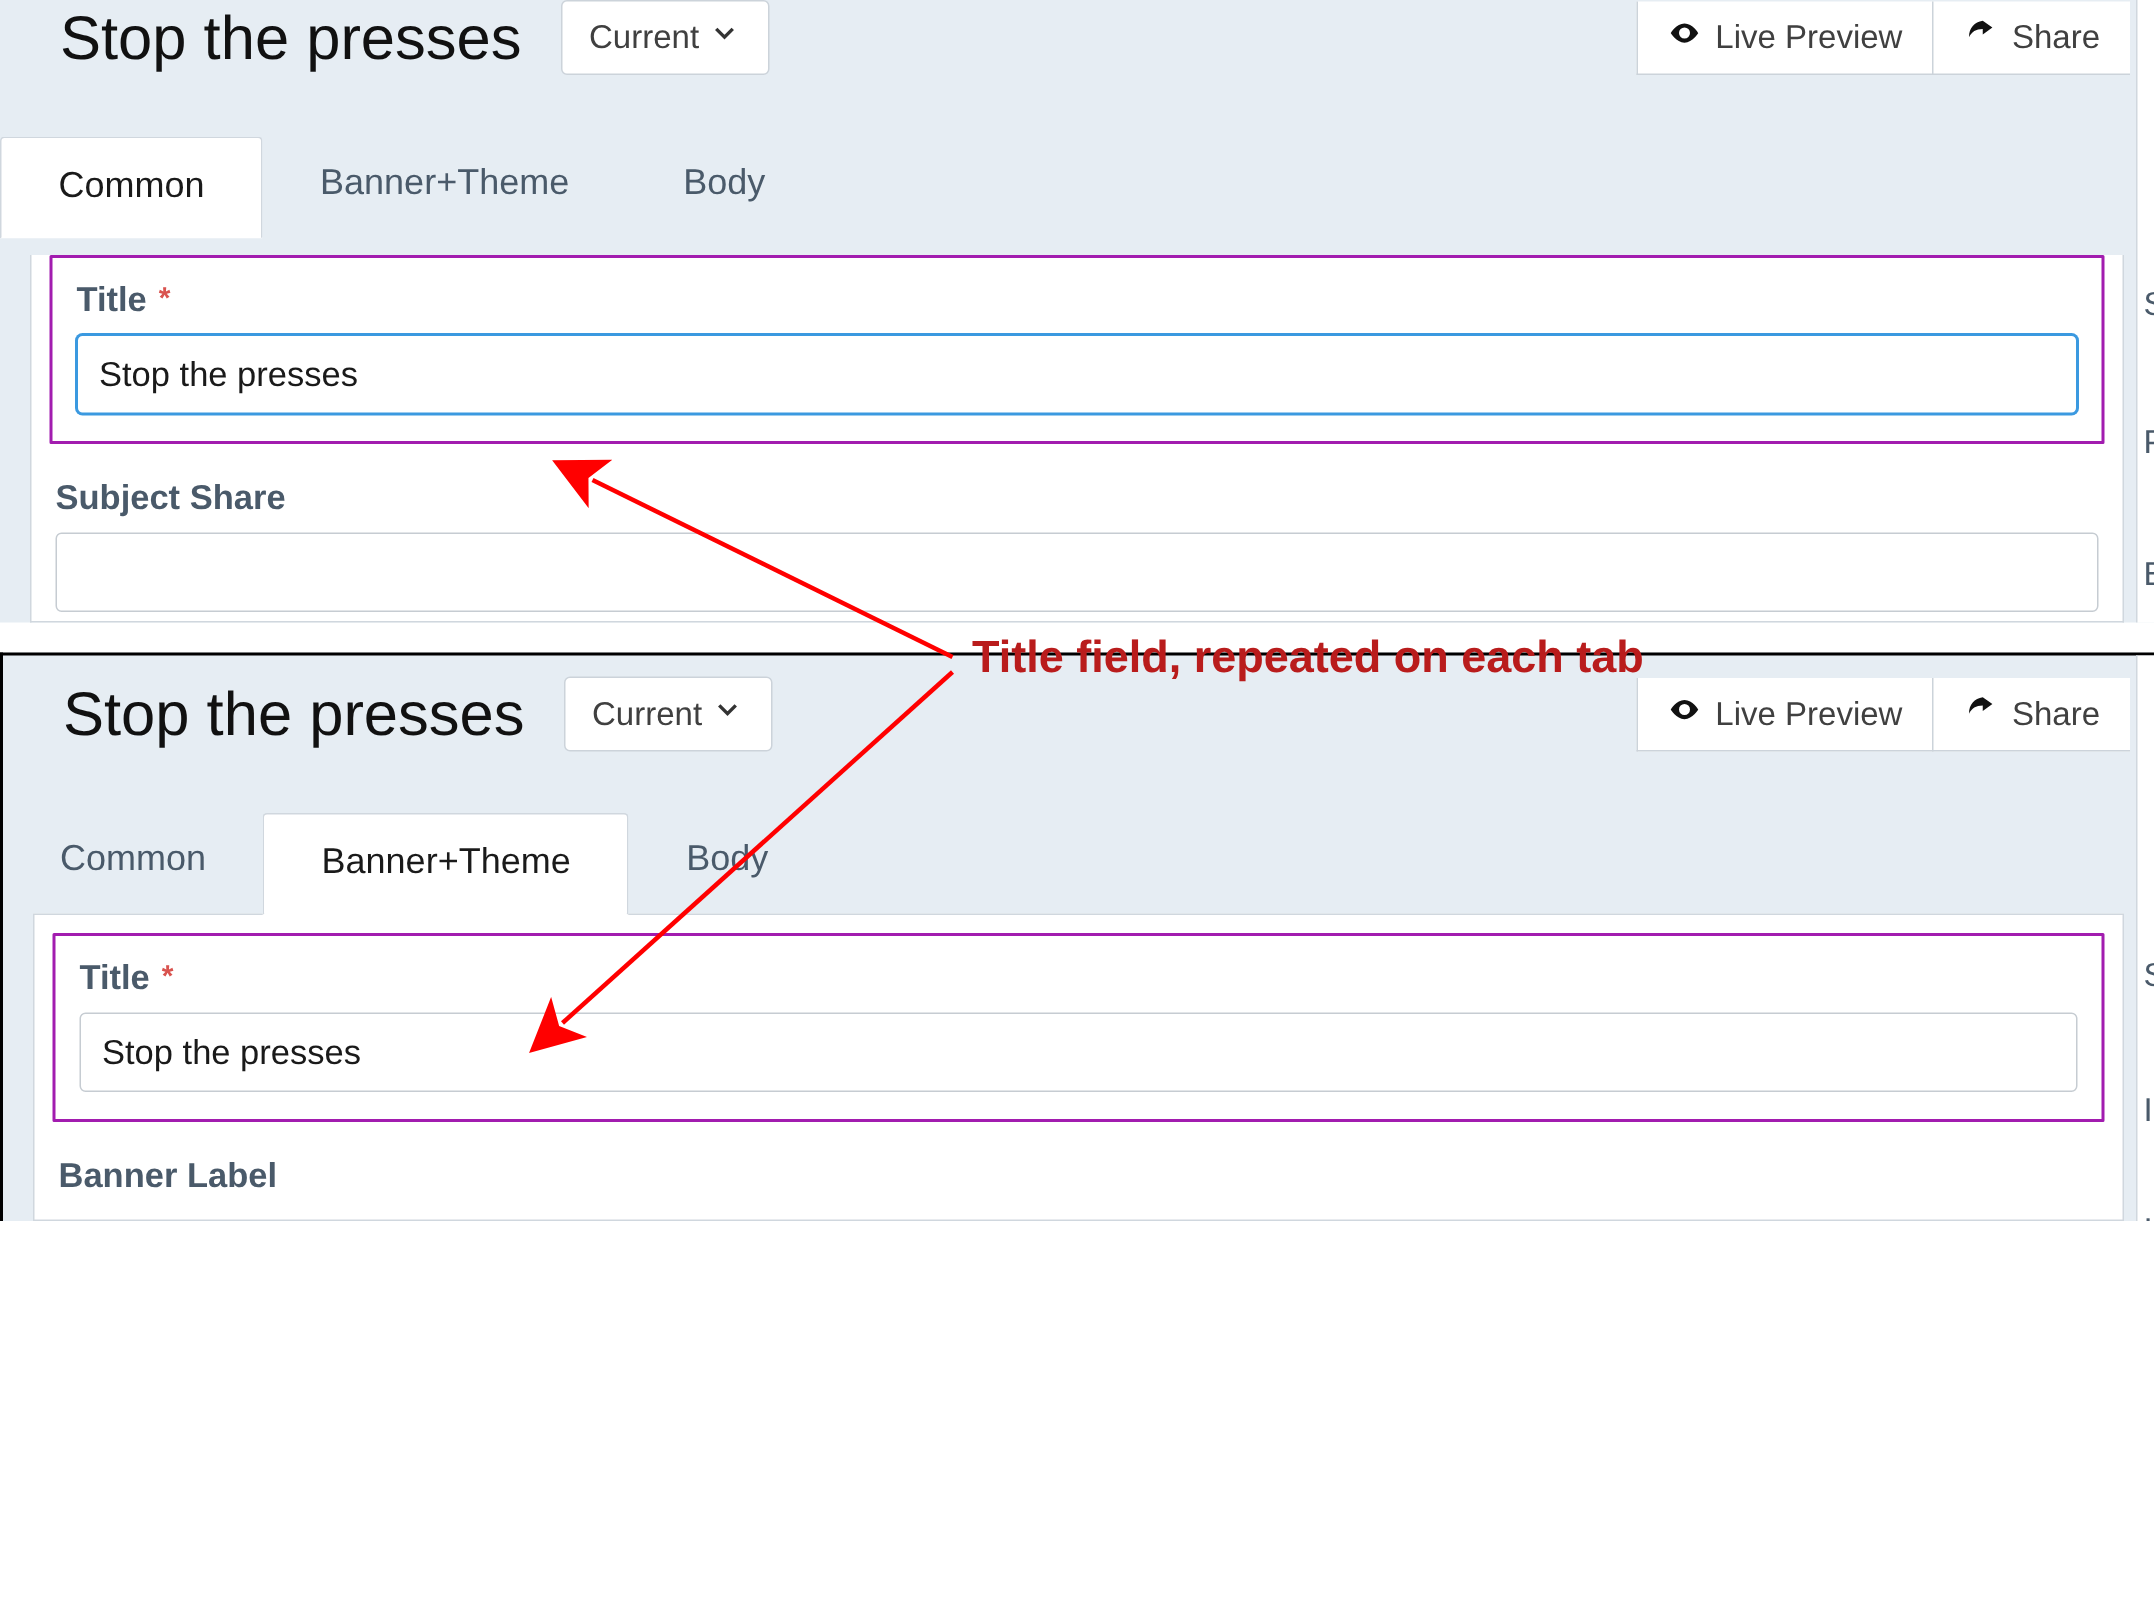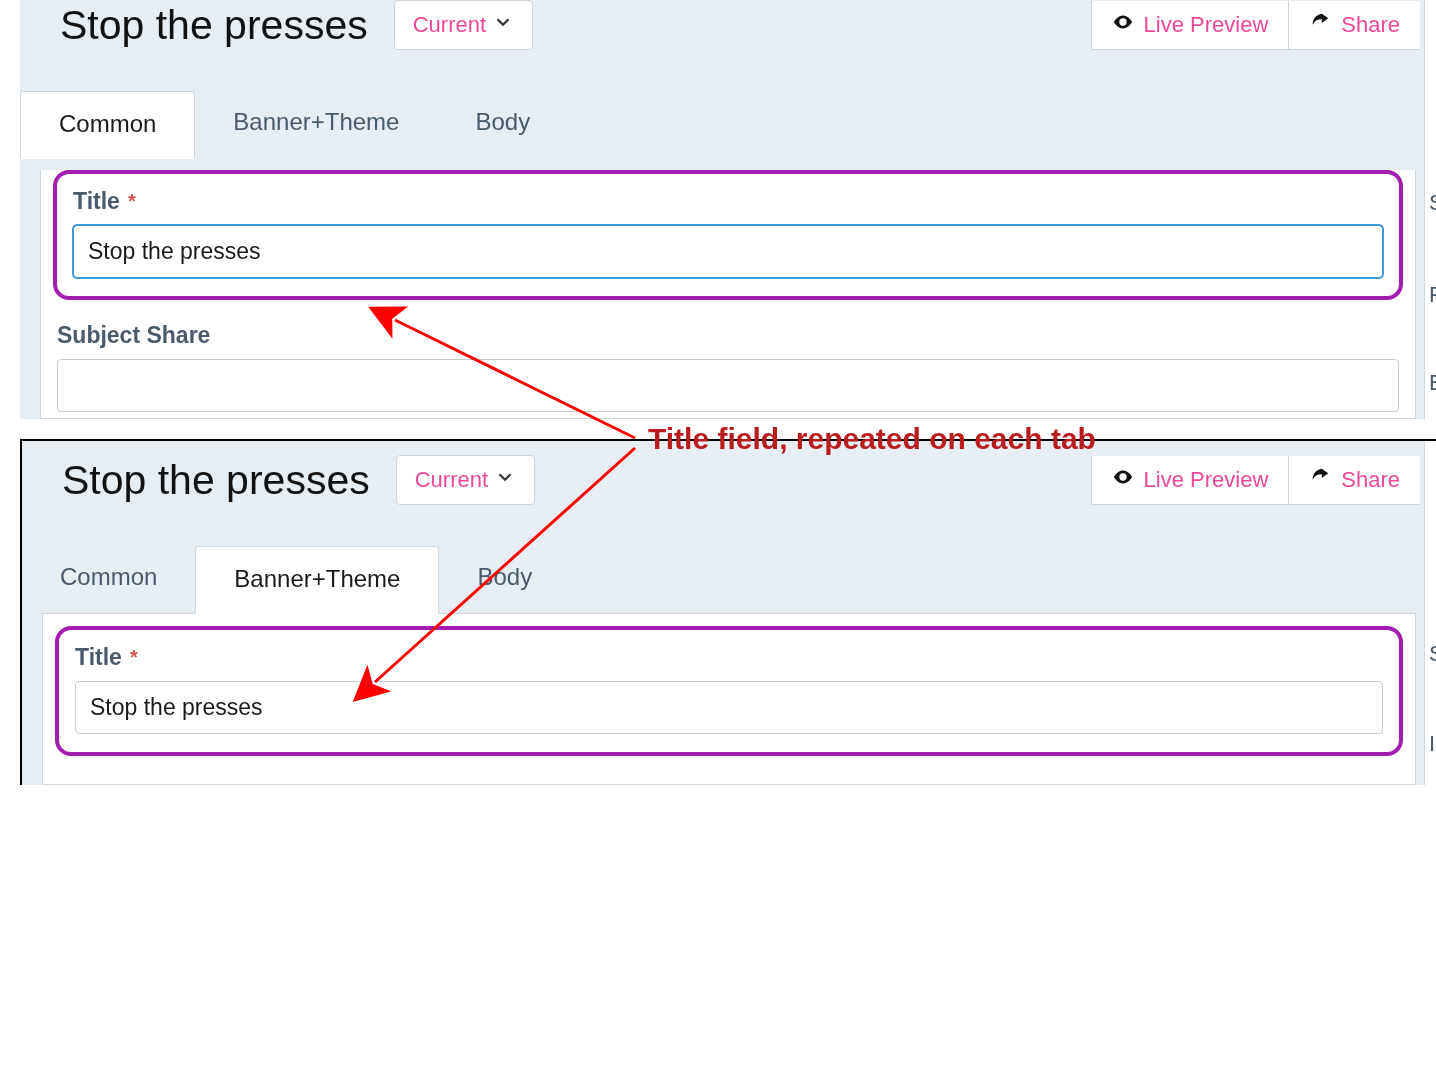--- a/index.html
+++ b/index.html
@@ -29,21 +29,21 @@
     font-weight: 400;
     color: #111;
     margin-right: 26px;
   }
   .btn {
     background: #fff;
     border: 1px solid #ccd3da;
     border-radius: 4px;
     padding: 10px 18px;
     font-size: 22px;
-    color: #ec4899;
+    color: #404040;
     display: inline-flex;
     align-items: center;
     gap: 10px;
     cursor: pointer;
   }
   .btn.small-gap { gap: 6px; }
   .header-actions {
     margin-left: auto;
     display: flex;
     gap: 0;
@@ -82,22 +82,22 @@
   }
   .tab-body {
     background: #fff;
     border: 1px solid #d0d7de;
     margin: 0 20px 0 20px;
     padding: 0;
   }
   .panel.first .tab-body { margin-left: 20px; margin-right: 20px; border-top:none; border-left:1px solid #d0d7de;}
   .panel.second .tab-body { margin-left: 20px; margin-right: 20px; }
   .highlight-box {
-    border: 4px solid #a21caf;
-    border-radius: 16px;
+    border: 2px solid #a21caf;
+    border-radius: 1px;
     margin: 12px;
     padding: 14px 12px 18px 12px;
   }
   .field-group {
     padding: 10px 16px 6px 16px;
   }
   .field-label {
     font-size: 23px;
     font-weight: 600;
     color: #4a5a6a;
@@ -156,21 +156,21 @@
     position: absolute;
     left:0; top:0;
     overflow: visible;
     pointer-events:none;
   }
   .icon-svg { width: 22px; height: 22px; }
 </style>
 </head>
 <body>
 
-<div class="stage" style="position:relative;padding-left:20px;">
+<div class="stage" style="position:relative;">
 
   <div class="panel first">
     <div class="header-row">
       <div class="page-title">Stop the presses</div>
       <button class="btn small-gap">
         <span>Current</span>
         <span class="chev">
           <svg class="icon-svg" viewBox="0 0 24 24" fill="none" stroke="#333" stroke-width="2.5">
               <polyline points="6 9 12 15 18 9"></polyline>
             </svg>
@@ -269,20 +269,21 @@
       <div class="highlight-box">
         <div class="field-group" style="padding:0 4px;">
           <div class="field-label">
             <span>Title</span>
             <span class="req">*</span>
           </div>
           <input class="text-input" type="text" value="Stop the presses" style="">
         </div>
       </div>
       <div class="field-group">
+        <div class="field-label">Banner Label</div>
       </div>
     </div>
 
     <div class="right-sliver">
       <div style="top:200px;">S</div>
       <div style="top:290px;">I</div>
       <div style="top:370px;">I</div>
     </div>
   </div>
 

